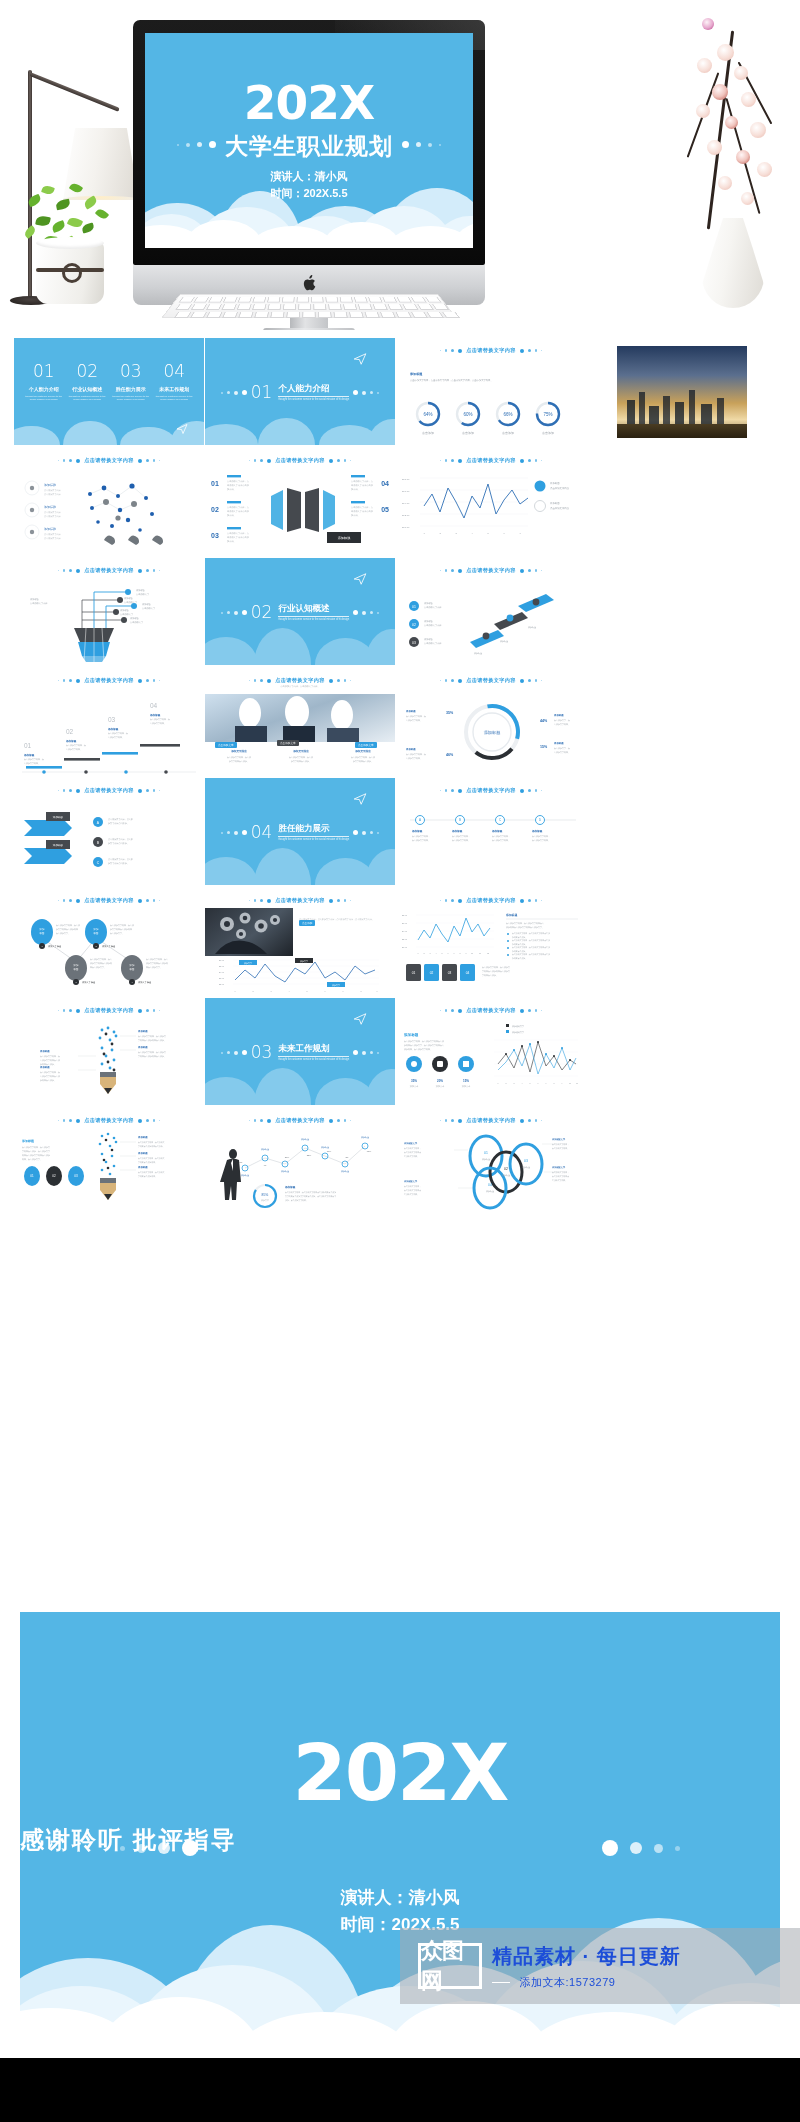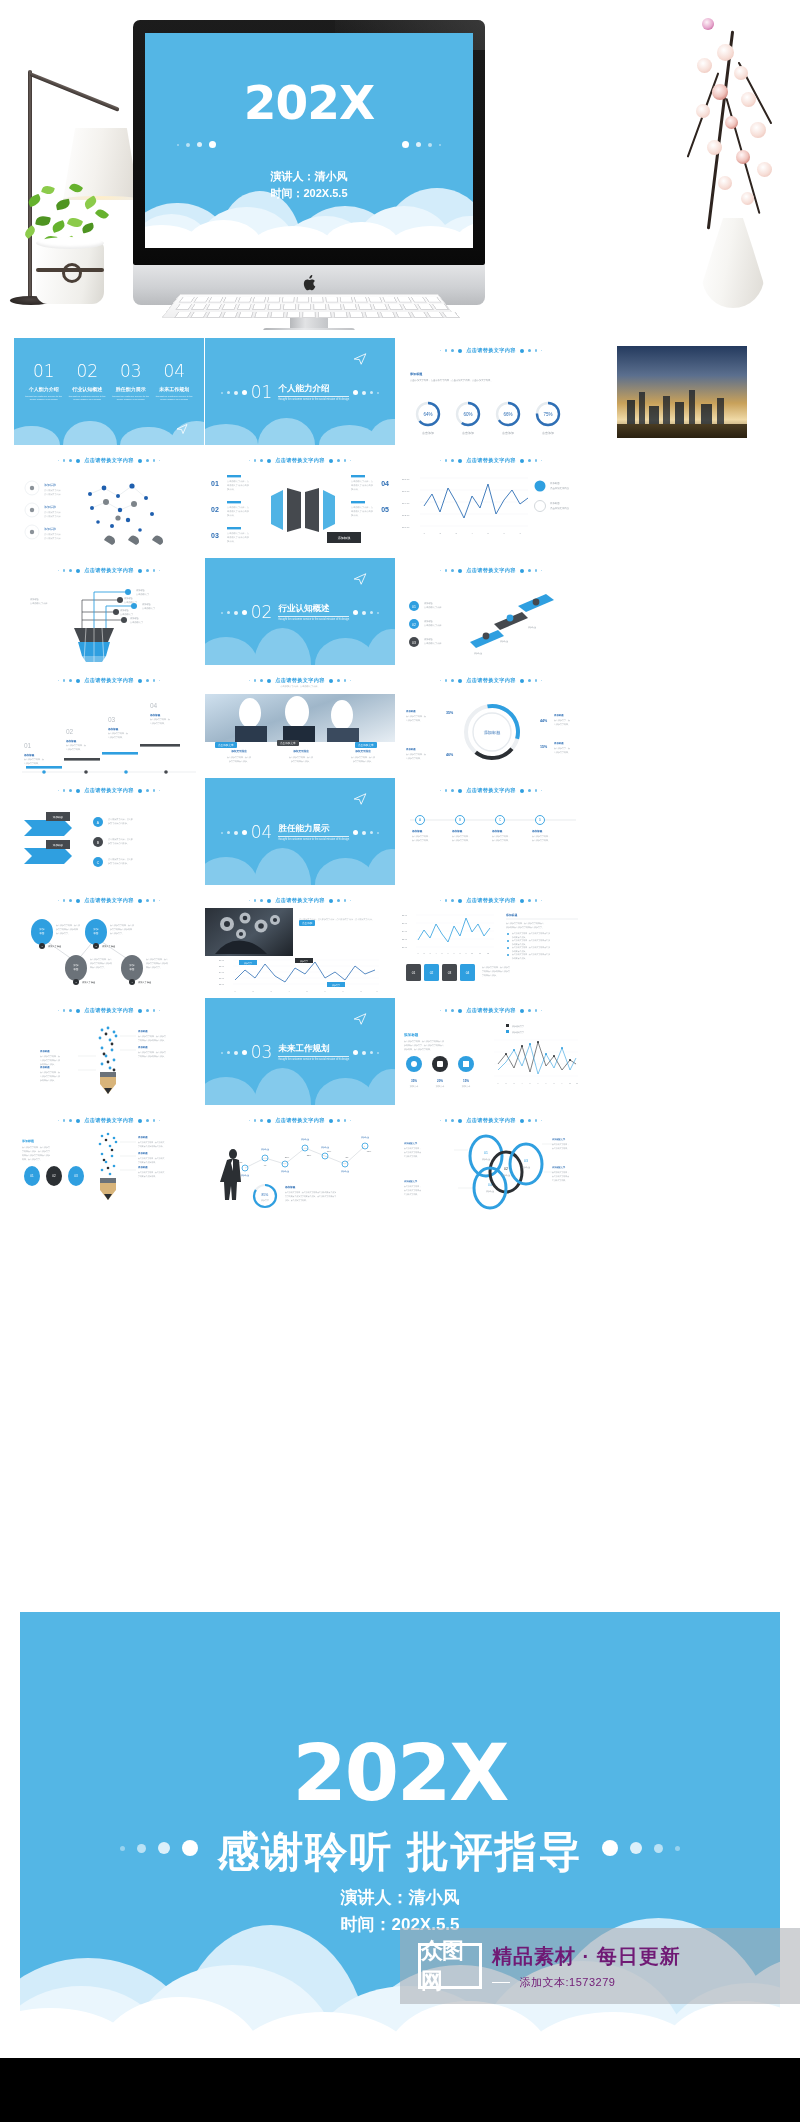--- a/index.html
+++ b/index.html
@@ -246,43 +246,43 @@
   .final{
     position:absolute; left:20px; top:1612px; width:760px; height:450px;
     background:#54b6e5; overflow:hidden;
   }
   .f-title{
     position:absolute; left:0; right:0; top:122px; text-align:center;
     font-size:78px; font-weight:800; color:#fff; letter-spacing:-2px;
     font-family:"DejaVu Sans", sans-serif; line-height:1;
   }
   .f-sub{
-    position:absolute; left:0; right:0; top:212px; text-align:center;
-    font-size:42px; font-weight:700; color:#fff; letter-spacing:2px;
+    position:absolute; left:0; right:0; top:212px; text-align:left;
+    font-size:24px; font-weight:700; color:#fff; letter-spacing:2px;
   }
   .f-dots{ position:absolute; top:228px; display:flex; align-items:center; gap:12px;}
   .f-dots.l{ left:100px; } .f-dots.r{ right:100px; }
   .f-dots i{ display:block; border-radius:50%; background:#fff; }
   .f-meta{
     position:absolute; left:0; right:0; top:272px; text-align:center;
     font-size:17px; line-height:1.6; color:#fff; font-weight:600;
   }
 
   
   .wm{
     position:absolute; left:400px; top:1928px; width:400px; height:76px;
     background: rgba(168,172,176,.55);
     display:flex; align-items:center; gap:10px; padding-left:18px;
   }
   .wm-logo{
     width:64px; height:46px; border:3px solid #fff; display:flex;
     align-items:center; justify-content:center; color:#fff;
     font-size:22px; font-weight:700; letter-spacing:-1px;
   }
-  .wm-right{ color:#701a75; }
+  .wm-right{ color:#1d4ed8; }
   .wm-top{ font-size:20px; font-weight:700; letter-spacing:1px; white-space:nowrap;}
   .wm-bot{ font-size:11px; margin-top:5px; letter-spacing:.5px;}
   .wm-line{ display:inline-block; width:18px; height:1px; background:#fff; vertical-align:middle; margin-right:6px;}
 
   .footer-bar{
     position:absolute; left:0; top:2058px; width:800px; height:64px; background:#000;
   }
 </style>
 </head>
 <body>
@@ -350,20 +350,21 @@
             <i style="width:7px;height:7px"></i>
           </div>
           <div class="hero-dots right">
             <i style="width:7px;height:7px"></i>
             <i style="width:5px;height:5px;opacity:.8"></i>
             <i style="width:4px;height:4px;opacity:.6"></i>
             <i style="width:2px;height:2px;opacity:.45"></i>
           </div>
 
           <div class="hero-title">202X</div>
+          <div class="hero-sub">大学生职业规划</div>
           <div class="hero-meta">
             <div>演讲人：清小风</div>
             <div>时间：202X.5.5</div>
           </div>
         </div>
       </div>
       <div class="mon-chin"></div>
       <svg class="apple" viewBox="0 0 14 16">
         <path fill="#2a2a2a" d="M9.6 2.4c.5-.6.8-1.5.7-2.4-.8 0-1.7.5-2.2 1.2-.5.6-.9 1.5-.7 2.3.9.1 1.8-.4 2.2-1.1zM11.4 8.6c0-1.8 1.4-2.6 1.5-2.7-.8-1.2-2.1-1.4-2.6-1.4-1.1-.1-2.1.6-2.7.6-.6 0-1.4-.6-2.3-.6-1.2 0-2.3.7-2.9 1.8-1.2 2.2-.3 5.4.9 7.2.6.9 1.3 1.8 2.2 1.8.9 0 1.2-.6 2.3-.6s1.4.6 2.3.5c1 0 1.6-.9 2.2-1.7.7-1 .9-1.9 1-2-.1 0-1.9-.7-1.9-2.9z"></path>
       </svg>

